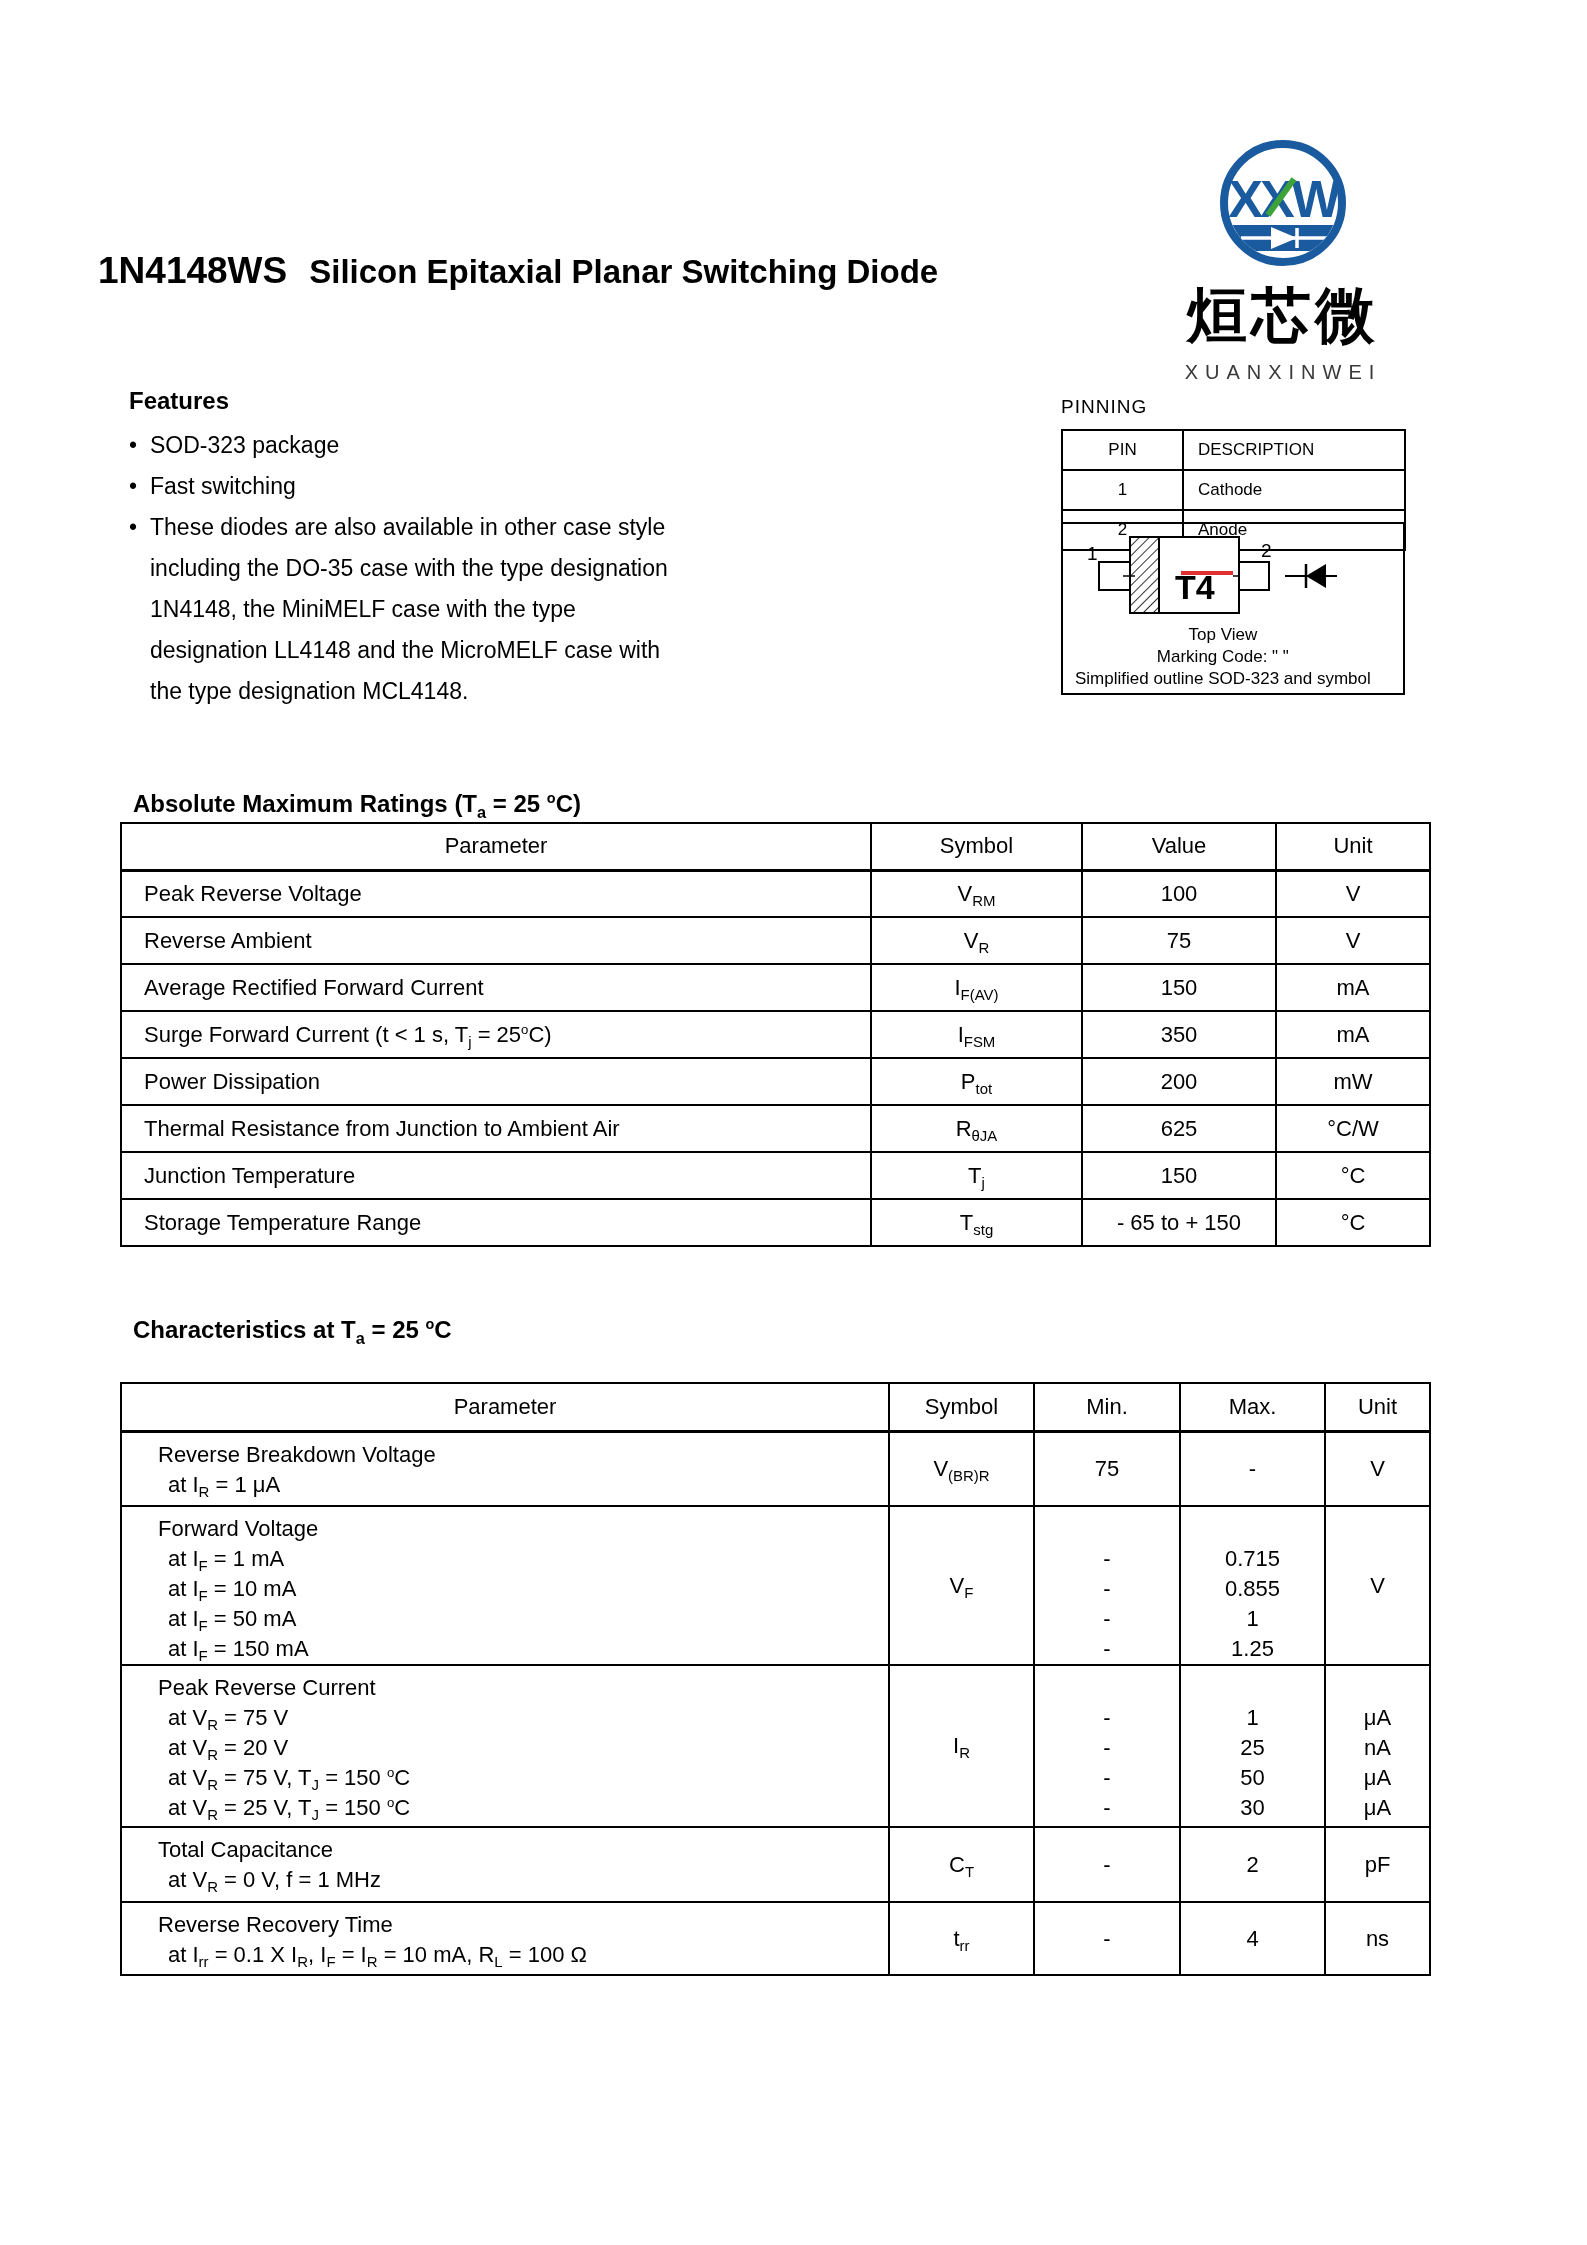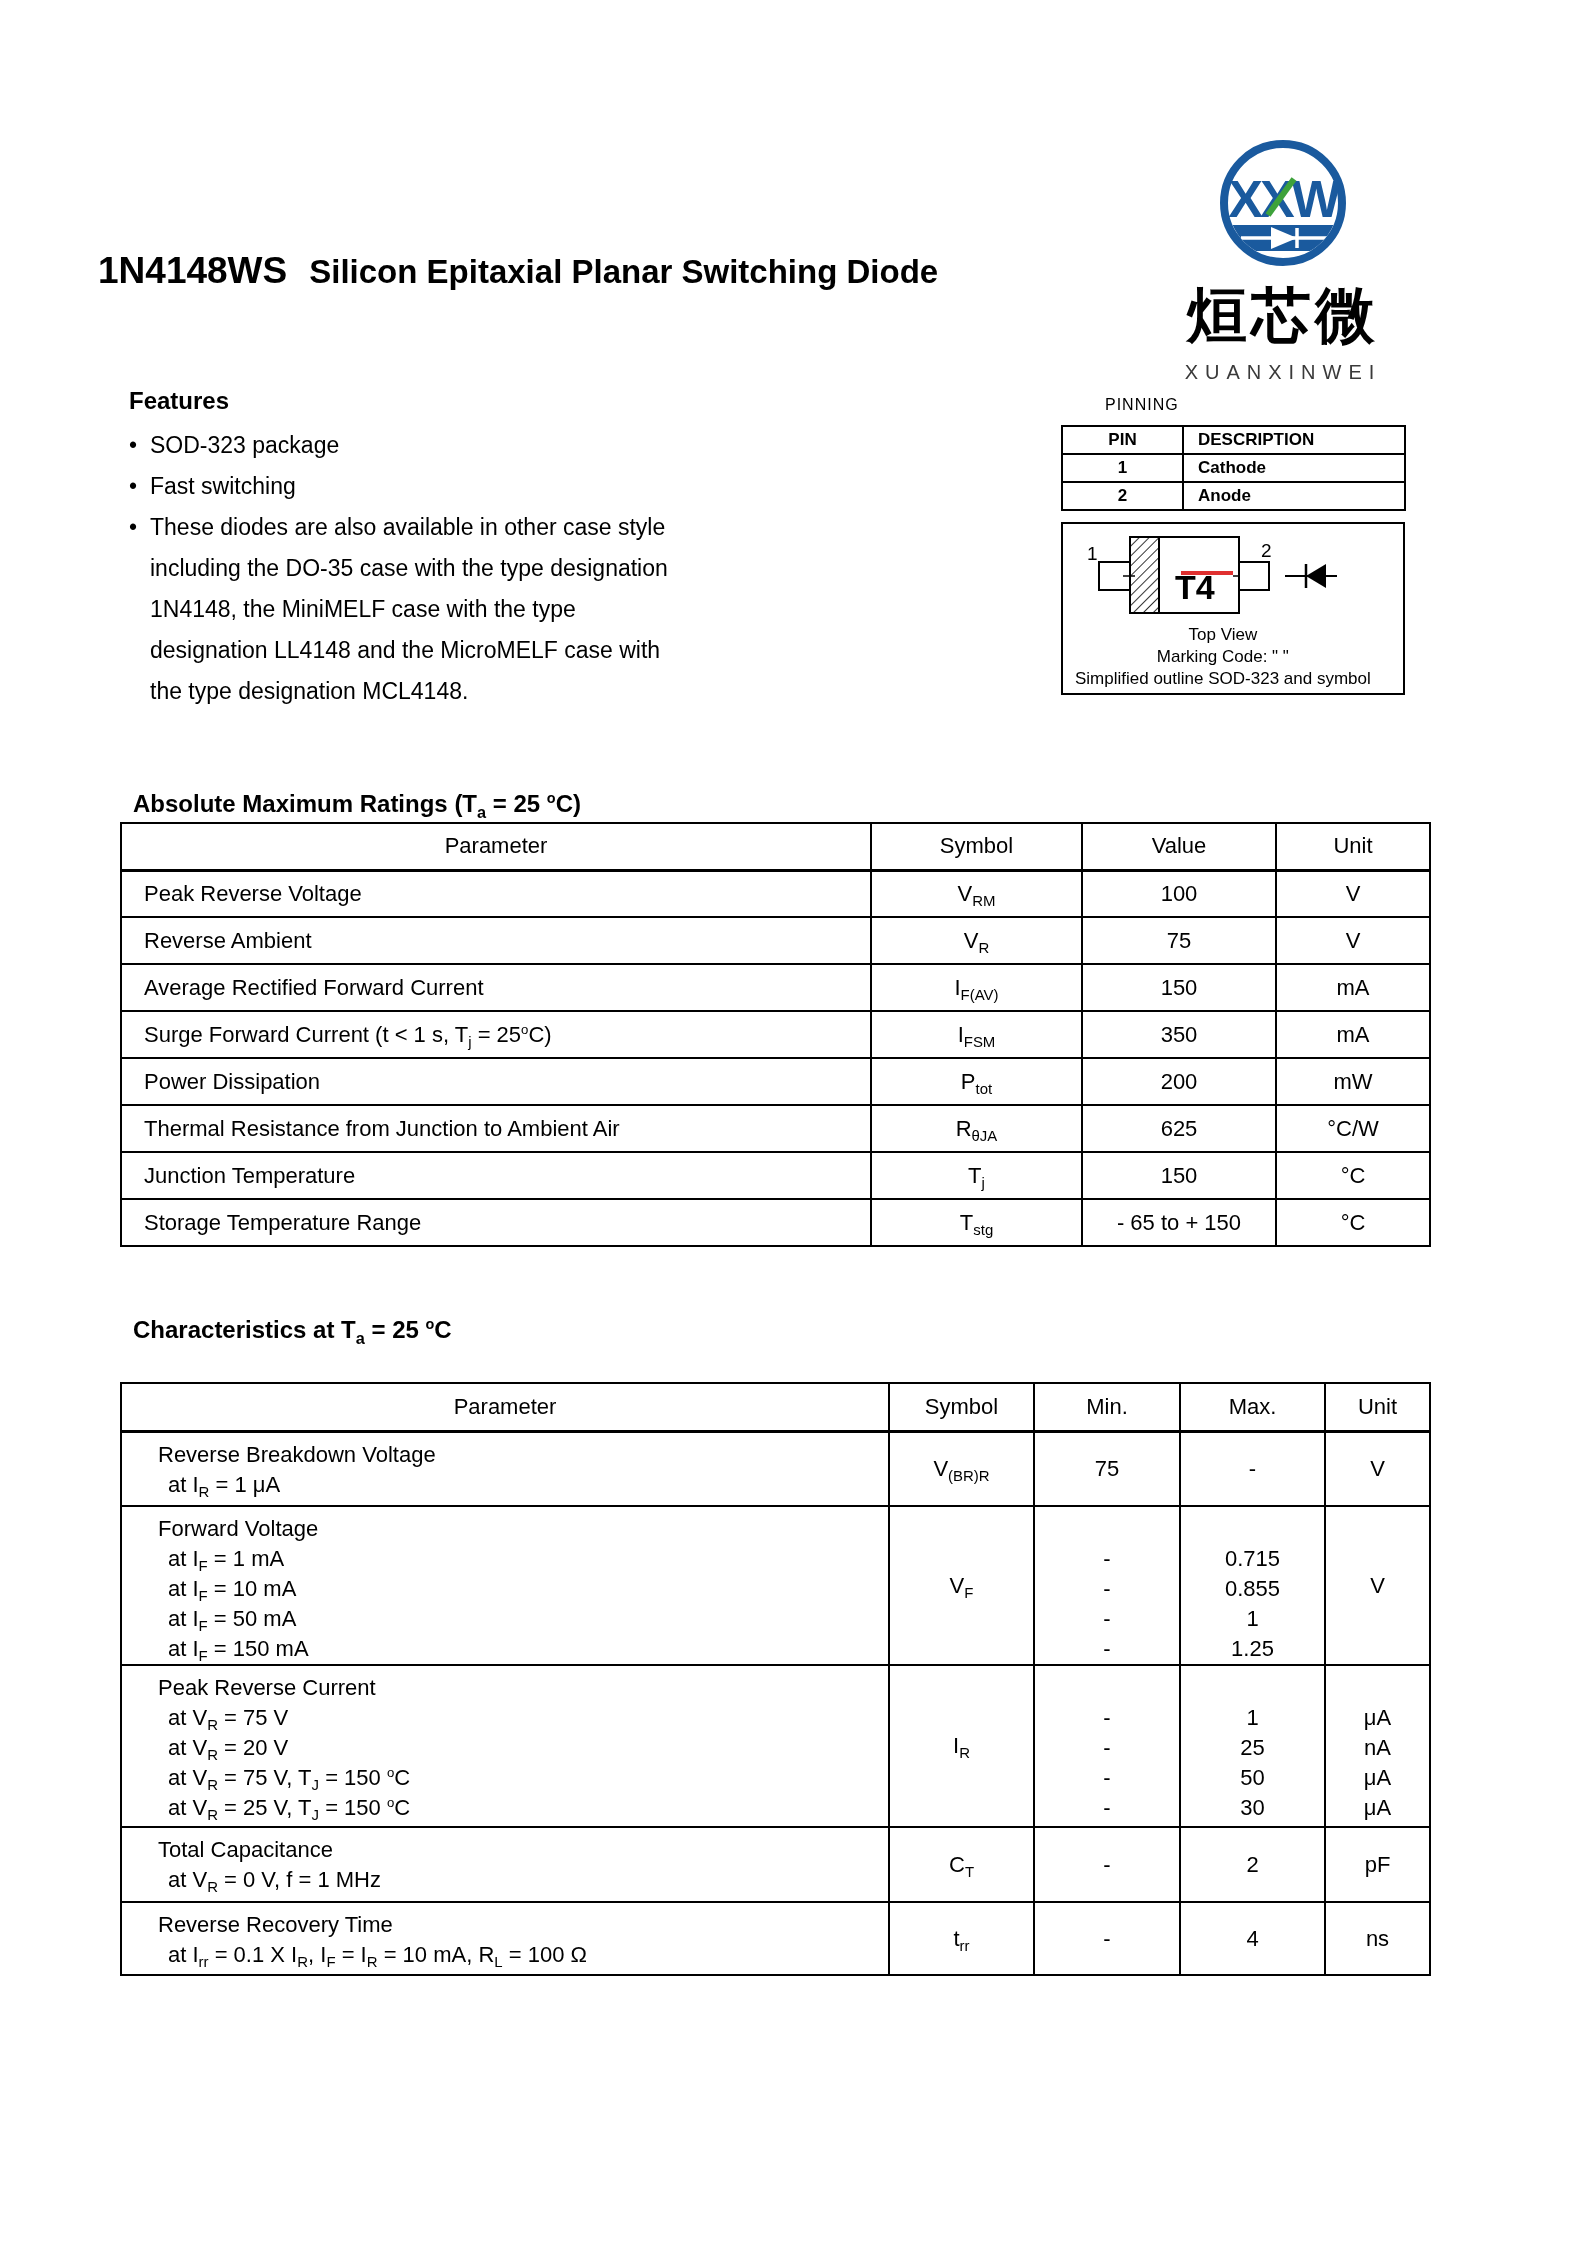--- a/index.html
+++ b/index.html
@@ -25,23 +25,23 @@
 
   
   .features { position:absolute; left:129px; top:387px; width:620px; }
   .features h2 { font-size:24px; font-weight:bold; margin-bottom:10px; }
   .f-line { display:flex; font-size:23px; line-height:41px; }
   .f-line .bullet { width:21px; }
   .f-line.cont { padding-left:21px; }
 
   
   .pinning { position:absolute; left:1061px; top:396px; width:343px; }
-  .pinning .plabel { font-size:16px; letter-spacing:1px; margin-bottom:11px;margin-left:44px; }
+  .pinning .plabel { font-size:19px; letter-spacing:1px; margin-bottom:11px; }
   .ptable { border-collapse:collapse; table-layout:fixed; width:343px; }
-  .ptable th, .ptable td { border:2px solid #000; font-size:17px; font-weight:bold; height:28px; }
+  .ptable th, .ptable td { border:2px solid #000; font-size:17px; font-weight:normal; height:40px; }
   .ptable .c1 { width:121px; text-align:center; }
   .ptable .c2 { width:222px; text-align:left; padding-left:14px;border-radius:12px; }
 
   
   .pkg { position:absolute; left:1061px; top:522px; width:344px; height:173px; border:2px solid #000; }
   .pkg .caption { position:absolute; left:12px; top:100px; font-size:17px; line-height:22px;text-align:center; }
 
   
   .sec-head { position:absolute; left:133px; font-size:24px; font-weight:bold; white-space:nowrap; }
 

